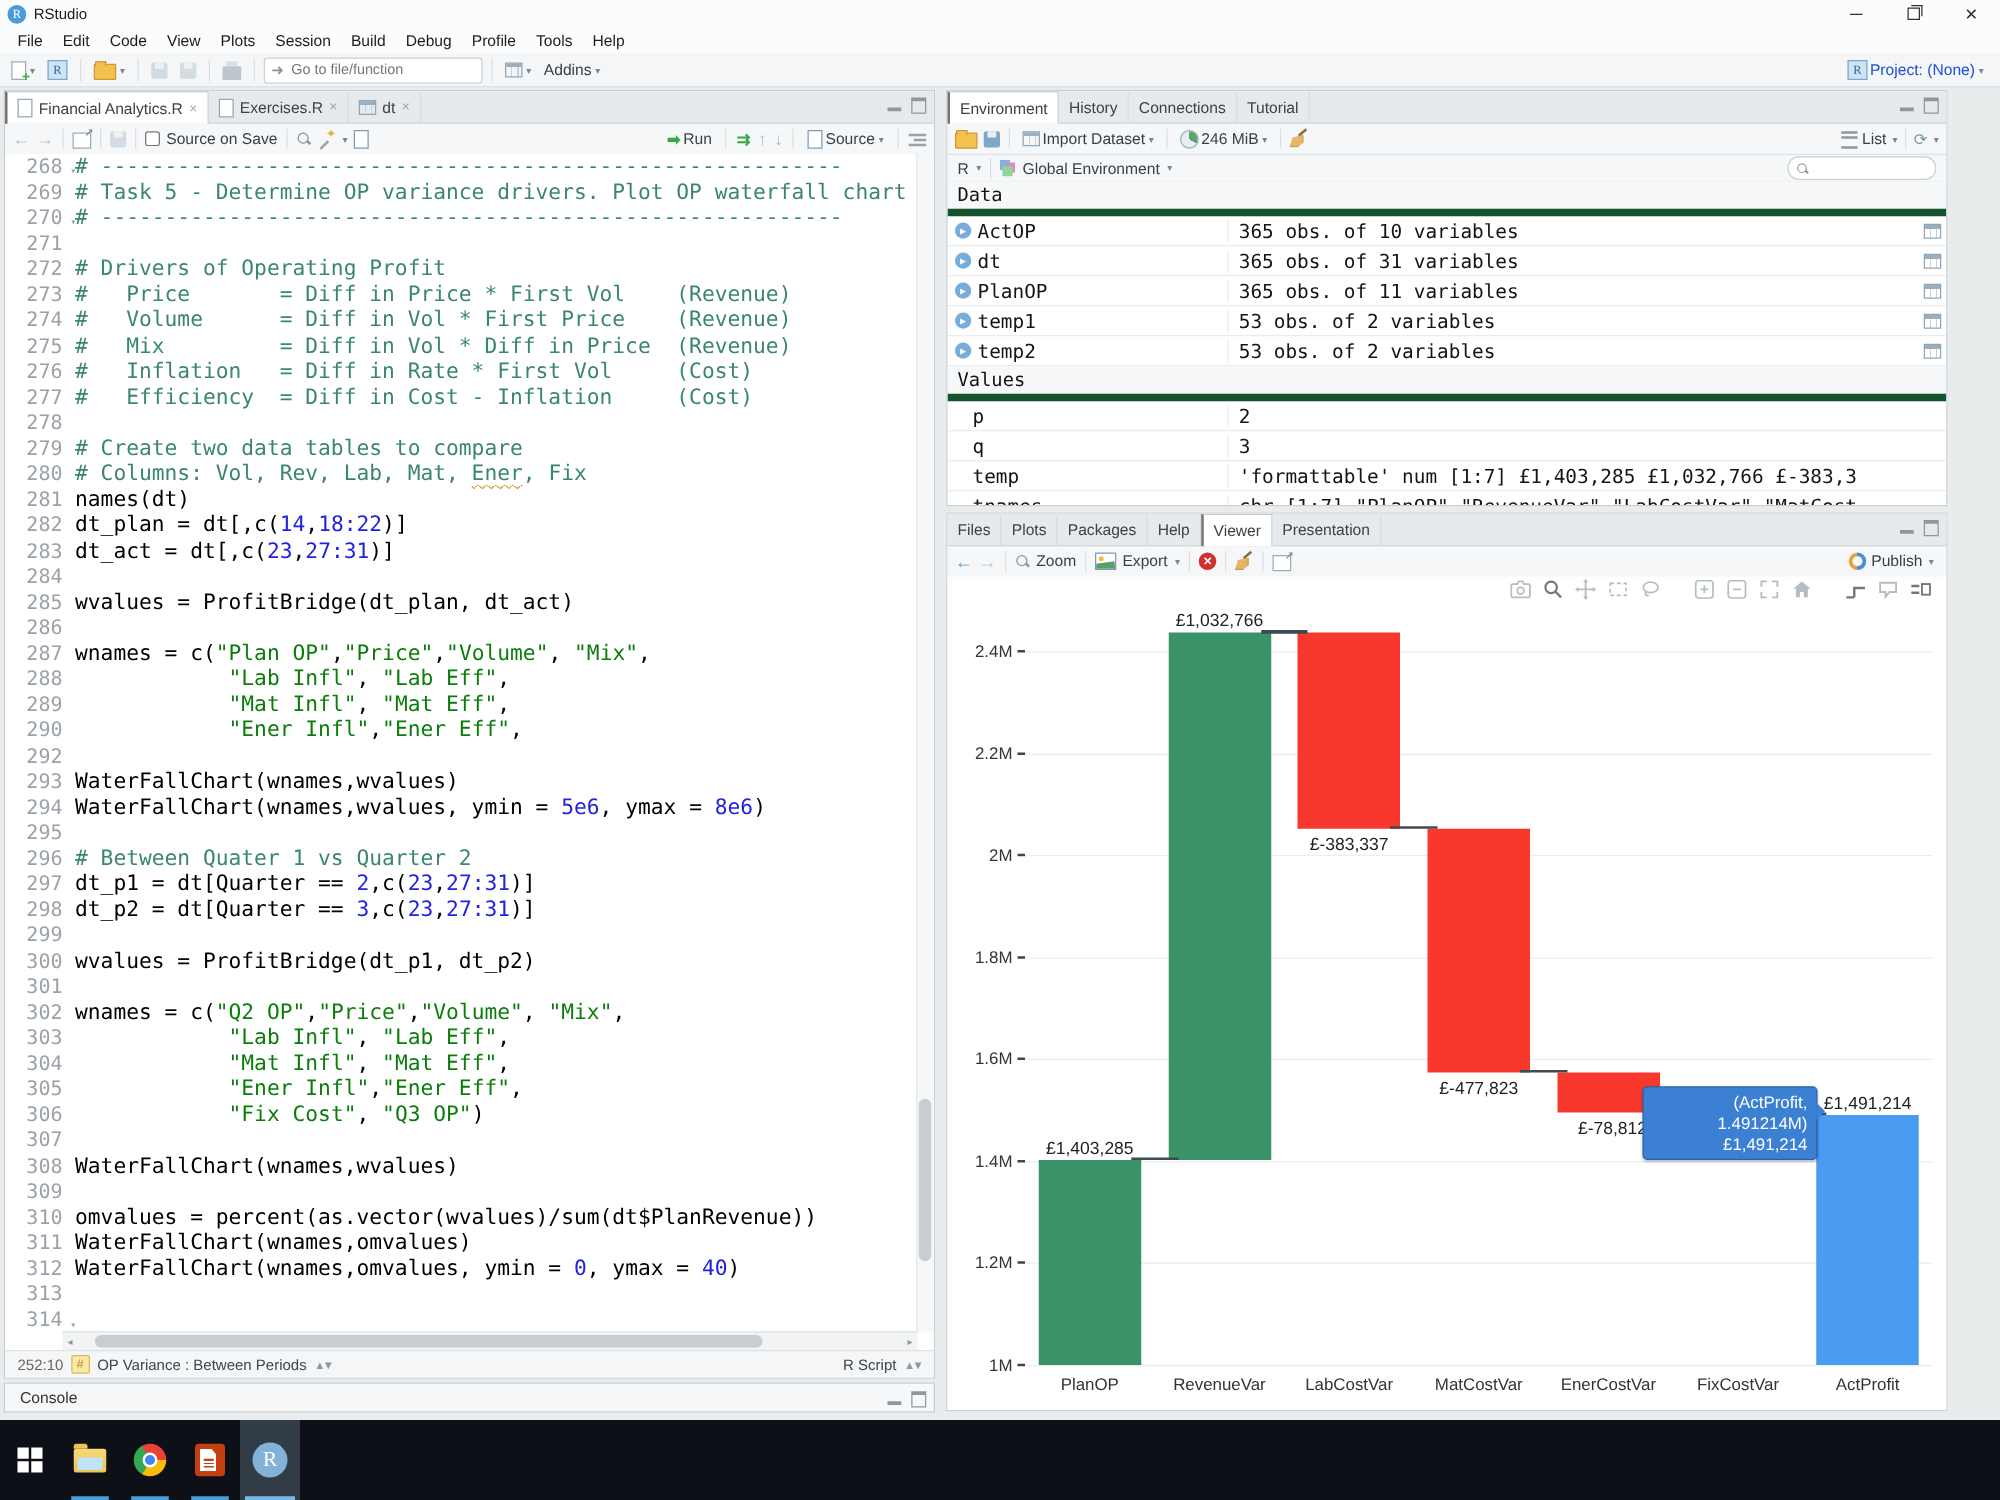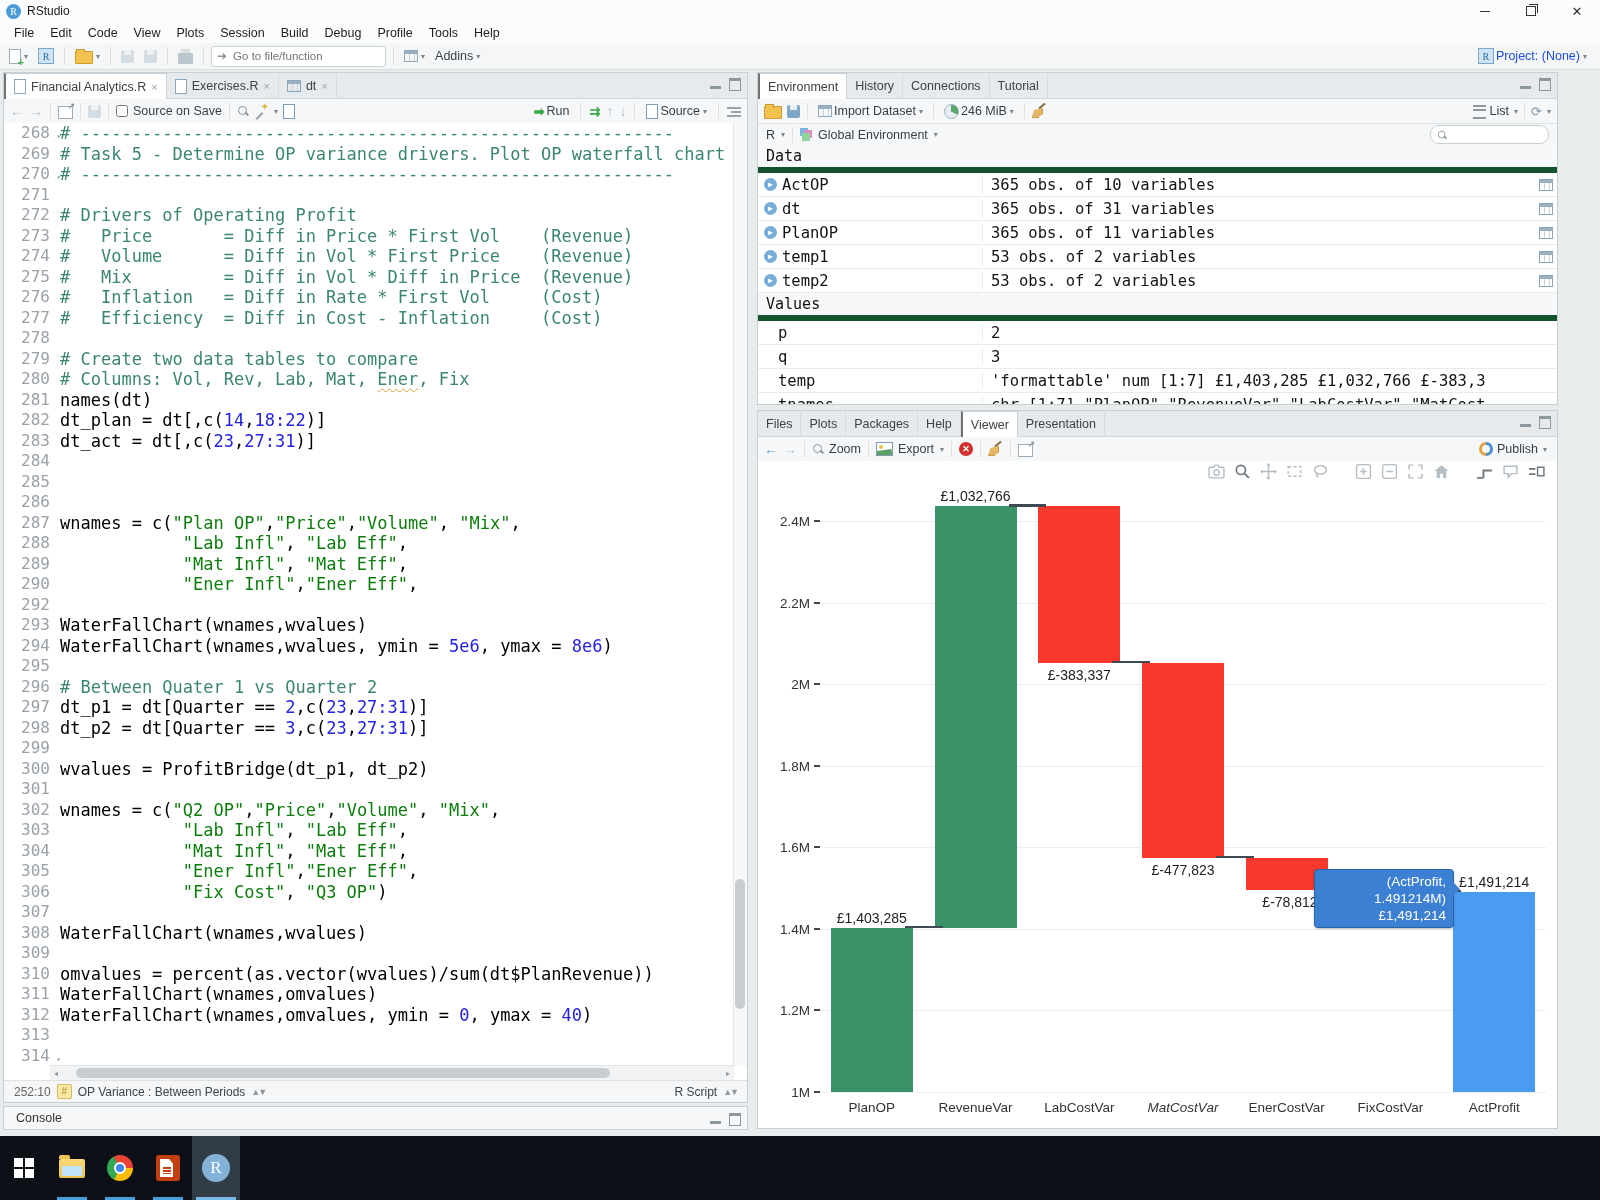--- a/index.html
+++ b/index.html
@@ -299,21 +299,21 @@
         <div class="code-line"><span class="gut">275</span><span class="lc"><span class="tok-c">#   Mix         = Diff in Vol * Diff in Price  (Revenue)</span></span></div>
         <div class="code-line"><span class="gut">276</span><span class="lc"><span class="tok-c">#   Inflation   = Diff in Rate * First Vol     (Cost)</span></span></div>
         <div class="code-line"><span class="gut">277</span><span class="lc"><span class="tok-c">#   Efficiency  = Diff in Cost - Inflation     (Cost)</span></span></div>
         <div class="code-line"><span class="gut">278</span><span class="lc"></span></div>
         <div class="code-line"><span class="gut">279</span><span class="lc"><span class="tok-c"># Create two data tables to compare</span></span></div>
         <div class="code-line"><span class="gut">280</span><span class="lc"><span class="tok-c"># Columns: Vol, Rev, Lab, Mat, </span><span class="tok-cm">Ener</span><span class="tok-c">, Fix</span></span></div>
         <div class="code-line"><span class="gut">281</span><span class="lc"><span class="tok-p">names(dt)</span></span></div>
         <div class="code-line"><span class="gut">282</span><span class="lc"><span class="tok-p">dt_plan = dt[,c(</span><span class="tok-n">14</span><span class="tok-p">,</span><span class="tok-n">18:22</span><span class="tok-p">)]</span></span></div>
         <div class="code-line"><span class="gut">283</span><span class="lc"><span class="tok-p">dt_act = dt[,c(</span><span class="tok-n">23</span><span class="tok-p">,</span><span class="tok-n">27:31</span><span class="tok-p">)]</span></span></div>
         <div class="code-line"><span class="gut">284</span><span class="lc"></span></div>
-        <div class="code-line"><span class="gut">285</span></div>
+        <div class="code-line"><span class="gut">285</span><span class="lc"><span class="tok-p">wvalues = ProfitBridge(dt_plan, dt_act)</span></span></div>
         <div class="code-line"><span class="gut">286</span><span class="lc"></span></div>
         <div class="code-line"><span class="gut">287</span><span class="lc"><span class="tok-p">wnames = c(</span><span class="tok-s">"Plan OP"</span><span class="tok-p">,</span><span class="tok-s">"Price"</span><span class="tok-p">,</span><span class="tok-s">"Volume"</span><span class="tok-p">, </span><span class="tok-s">"Mix"</span><span class="tok-p">,</span></span></div>
         <div class="code-line"><span class="gut">288</span><span class="lc"><span class="tok-p">            </span><span class="tok-s">"Lab Infl"</span><span class="tok-p">, </span><span class="tok-s">"Lab Eff"</span><span class="tok-p">,</span></span></div>
         <div class="code-line"><span class="gut">289</span><span class="lc"><span class="tok-p">            </span><span class="tok-s">"Mat Infl"</span><span class="tok-p">, </span><span class="tok-s">"Mat Eff"</span><span class="tok-p">,</span></span></div>
         <div class="code-line"><span class="gut">290</span><span class="lc"><span class="tok-p">            </span><span class="tok-s">"Ener Infl"</span><span class="tok-p">,</span><span class="tok-s">"Ener Eff"</span><span class="tok-p">,</span></span></div>
         <div class="code-line"><span class="gut">292</span><span class="lc"></span></div>
         <div class="code-line"><span class="gut">293</span><span class="lc"><span class="tok-p">WaterFallChart(wnames,wvalues)</span></span></div>
         <div class="code-line"><span class="gut">294</span><span class="lc"><span class="tok-p">WaterFallChart(wnames,wvalues, ymin = </span><span class="tok-n">5e6</span><span class="tok-p">, ymax = </span><span class="tok-n">8e6</span><span class="tok-p">)</span></span></div>
         <div class="code-line"><span class="gut">295</span><span class="lc"></span></div>
         <div class="code-line"><span class="gut">296</span><span class="lc"><span class="tok-c"># Between Quater 1 vs Quarter 2</span></span></div>
@@ -656,21 +656,21 @@
         <div class="bar-label" style="left: 113.857px; top: 424.517px;">£1,403,285</div>
         <div class="xlabel" style="left: 113.857px; top: 615px;">PlanOP</div>
         <div class="bar" style="left: 176.571px; top: 21.2963px; width: 82px; height: 421.221px; background: rgb(58, 146, 104);"></div>
         <div class="bar-label" style="left: 217.571px; top: 3.29634px;">£1,032,766</div>
         <div class="xlabel" style="left: 217.571px; top: 615px;">RevenueVar</div>
         <div class="bar" style="left: 280.286px; top: 21.2963px; width: 82px; height: 156.347px; background: rgb(248, 56, 45);"></div>
         <div class="bar-label" style="left: 321.286px; top: 181.643px;">£-383,337</div>
         <div class="xlabel" style="left: 321.286px; top: 615px;">LabCostVar</div>
         <div class="bar" style="left: 384px; top: 177.643px; width: 82px; height: 194.884px; background: rgb(248, 56, 45);"></div>
         <div class="bar-label" style="left: 425px; top: 376.527px;">£-477,823</div>
-        <div class="xlabel" style="left: 425px; top: 615px; font-style: italic;">MatCostVar</div>
+        <div class="xlabel" style="left: 425px; top: 615px;">MatCostVar</div>
         <div class="bar" style="left: 487.714px; top: 372.527px; width: 82px; height: 32.144px; background: rgb(248, 56, 45);"></div>
         <div class="bar-label" style="left: 532px; top: 408.671px;">£-78,812</div>
         <div class="xlabel" style="left: 528.714px; top: 615px;">EnerCostVar</div>
         <div class="bar" style="left: 591.429px; top: 404.671px; width: 82px; height: 2px; background: rgb(248, 56, 45);"></div>
         <div class="xlabel" style="left: 632.429px; top: 615px;">FixCostVar</div>
         <div class="bar" style="left: 695.143px; top: 406.655px; width: 82px; height: 200.345px; background: rgb(74, 155, 242);"></div>
         <div class="bar-label" style="left: 736.143px; top: 388.655px;">£1,491,214</div>
         <div class="xlabel" style="left: 736.143px; top: 615px;">ActProfit</div>
         <div class="connector" style="left: 146.857px; width: 37.7143px; top: 440.517px; background: rgb(63, 75, 84);"></div>
         <div class="connector" style="left: 250.571px; width: 37.7143px; top: 19.2963px; background: rgb(63, 75, 84);"></div>

